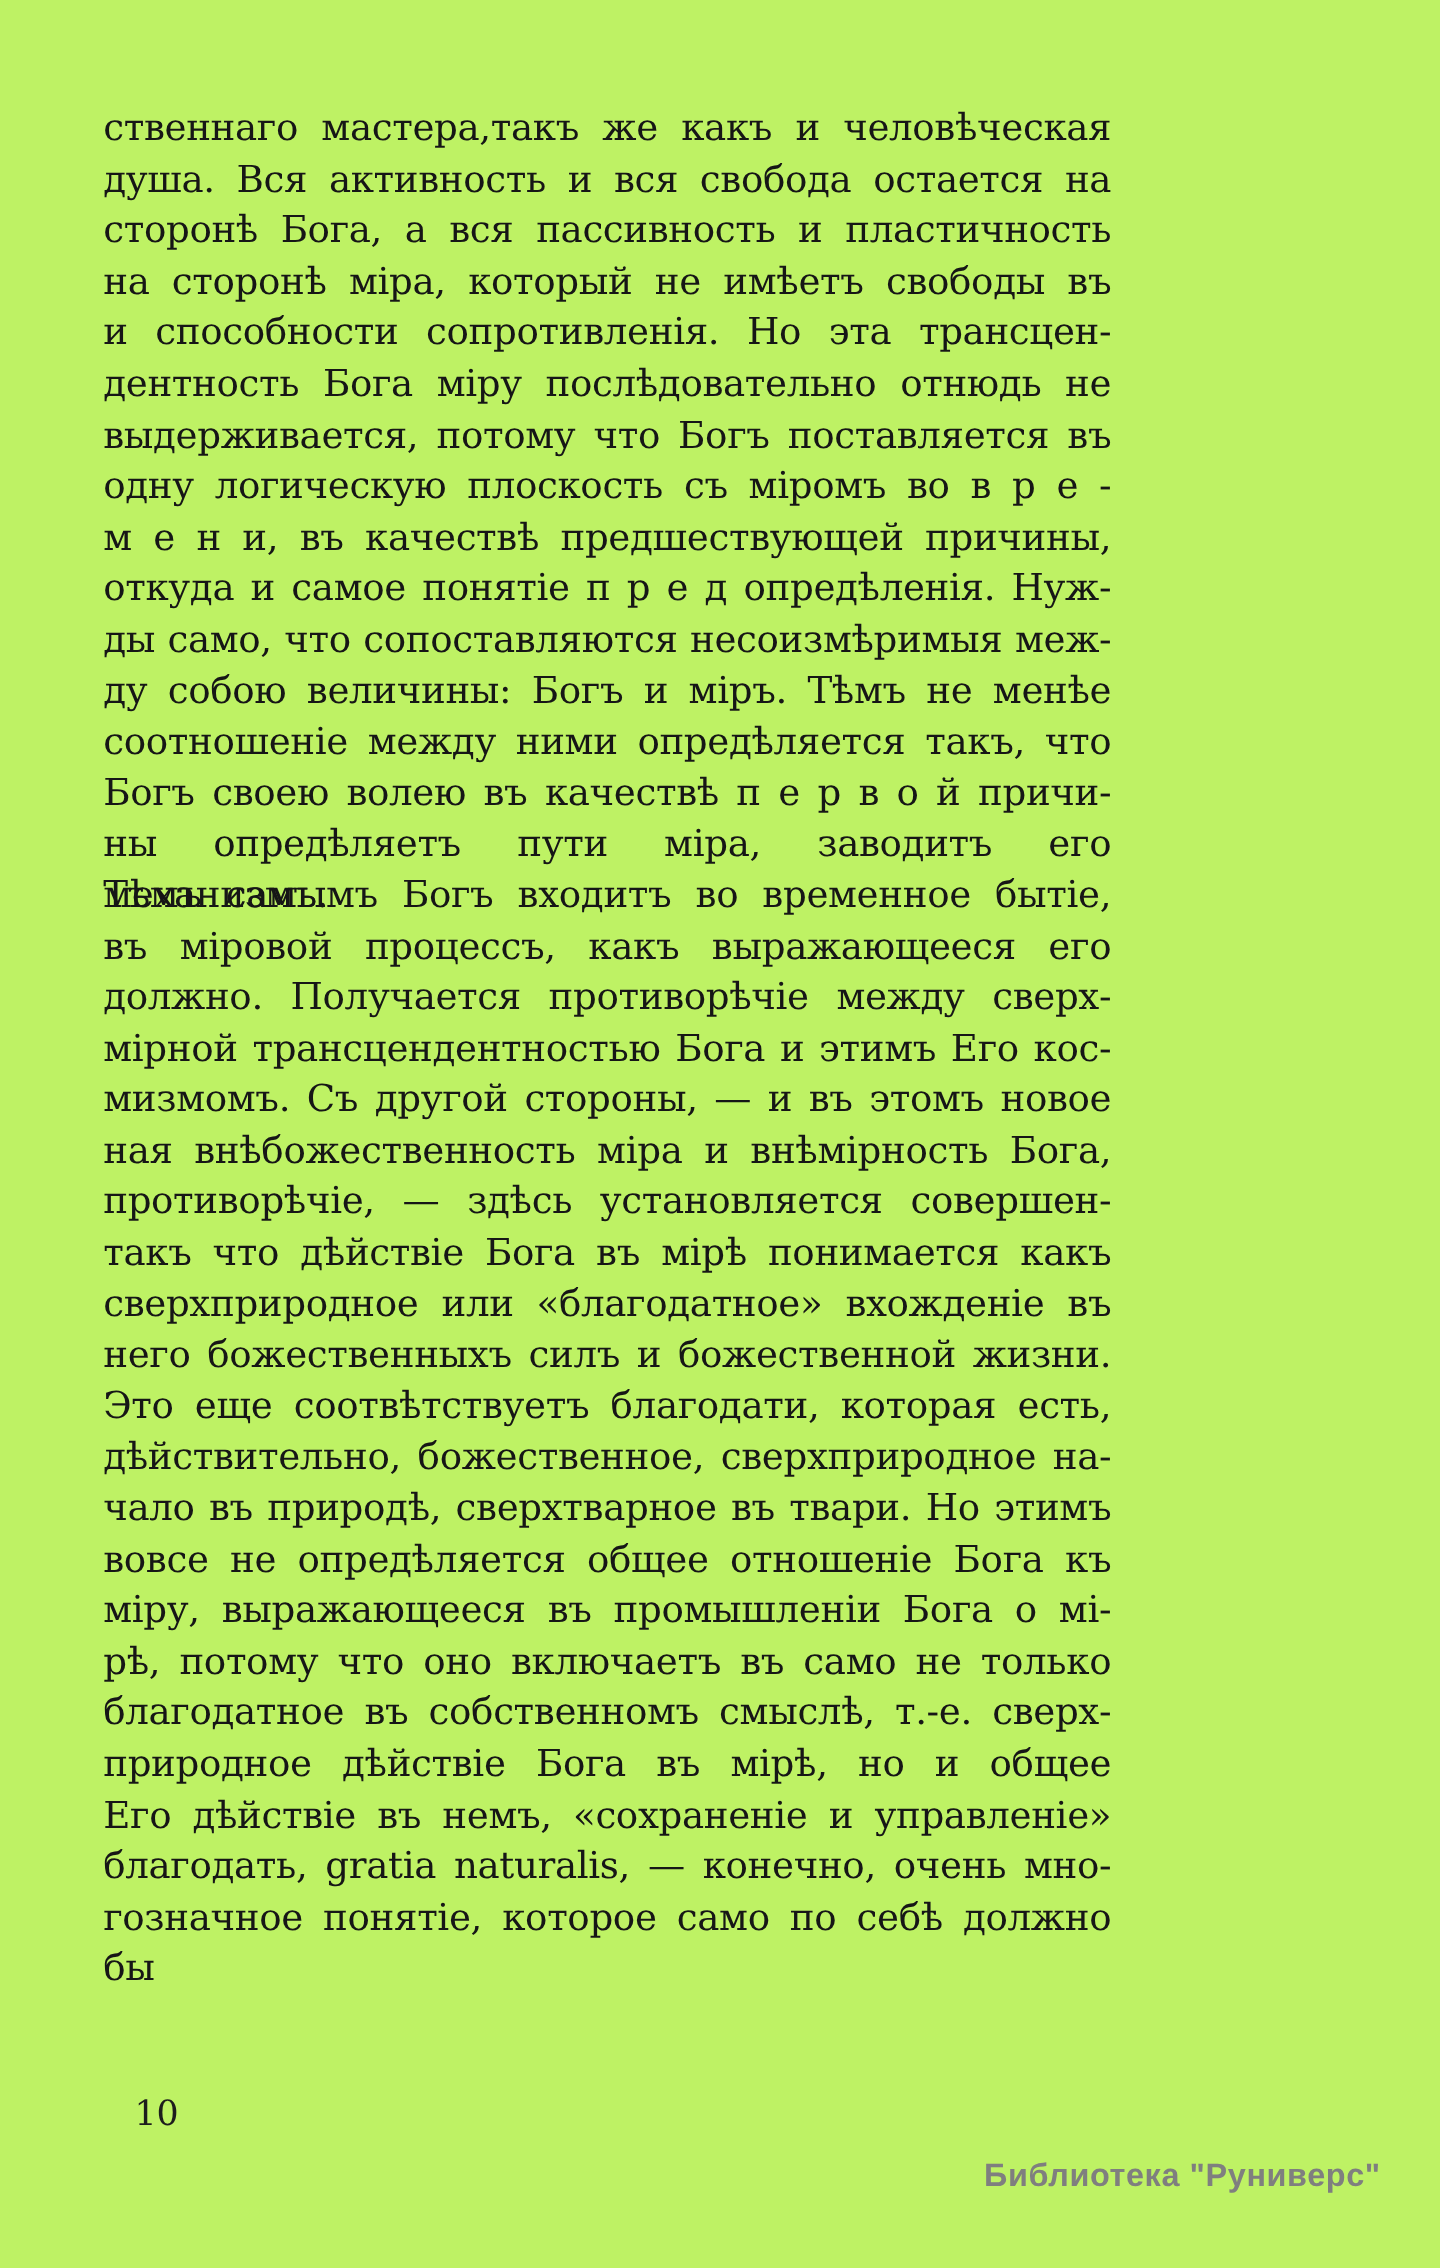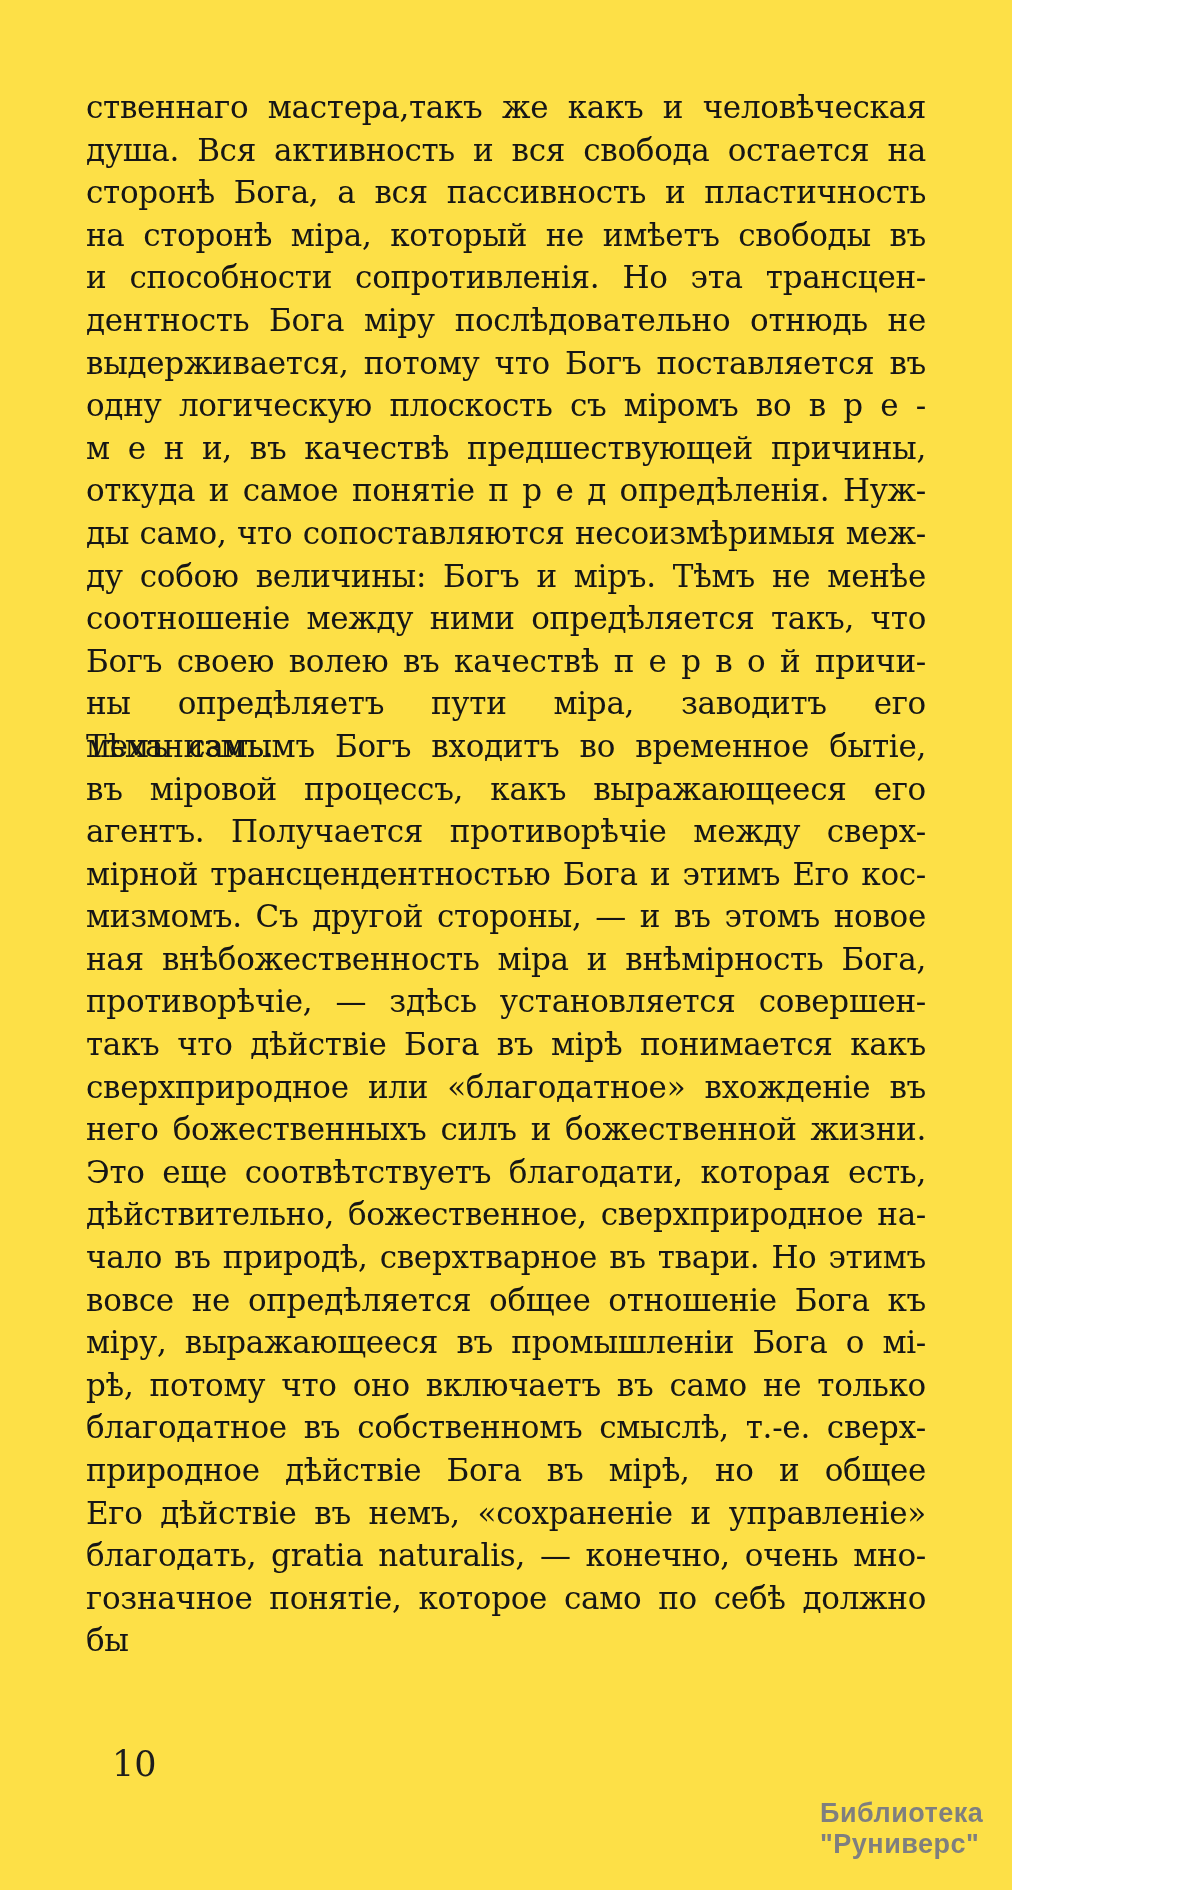--- a/index.html
+++ b/index.html
@@ -1,20 +1,20 @@
 <!DOCTYPE html>
 <html><head>
 <meta charset="utf-8">
 <style>
   html, body { margin: 0; padding: 0; }
   .page {
     position: relative;
-    width: 1012px;
+    width: 1200px;
     height: 1890px;
-    background: #fde047;
+    background: #bef264;
     overflow: hidden;
   }
   .textblock {
     position: absolute;
     left: 86px;
     top: 86px;
     width: 840px;
   }
   .tline {
     font-family: "DejaVu Serif", "Liberation Serif", serif;
@@ -25,21 +25,21 @@
     text-align: justify;
     text-align-last: justify;
     letter-spacing: -0.3px;
     white-space: normal;
   }
   .pagenum {
     position: absolute;
     left: 112px;
     top: 1744px;
     font-family: "DejaVu Serif", "Liberation Serif", serif;
-    font-size: 35px;
+    font-size: 29px;
     color: #1d1d1d;
   }
   .watermark {
     position: absolute;
     left: 820px;
     top: 1798px;
     font-family: "Liberation Sans", "DejaVu Sans", sans-serif;
     font-size: 27px;
     font-weight: 700;
     color: #7f7f7f;
@@ -61,21 +61,21 @@
     <div class="tline">одну логическую плоскость съ міромъ во в р е -</div>
     <div class="tline">м е н и, въ качествѣ предшествующей причины,</div>
     <div class="tline">откуда и самое понятіе п р е д опредѣленія. Нуж-</div>
     <div class="tline">ды само, что сопоставляются несоизмѣримыя меж-</div>
     <div class="tline">ду собою величины: Богъ и міръ. Тѣмъ не менѣе</div>
     <div class="tline">соотношеніе между ними опредѣляется такъ, что</div>
     <div class="tline">Богъ своею волею въ качествѣ п е р в о й причи-</div>
     <div class="tline">ны опредѣляетъ пути міра, заводитъ его механизмъ.</div>
     <div class="tline">Тѣмъ самымъ Богъ входитъ во временное бытіе,</div>
     <div class="tline">въ міровой процессъ, какъ выражающееся его</div>
-    <div class="tline">агентъ. Получается противорѣчіе между сверх-</div>
+    <div class="tline">должно. Получается противорѣчіе между сверх-</div>
     <div class="tline">мірной трансцендентностью Бога и этимъ Его кос-</div>
     <div class="tline">мизмомъ. Съ другой стороны, — и въ этомъ новое</div>
     <div class="tline">ная внѣбожественность міра и внѣмірность Бога,</div>
     <div class="tline">противорѣчіе, — здѣсь установляется совершен-</div>
     <div class="tline">такъ что дѣйствіе Бога въ мірѣ понимается какъ</div>
     <div class="tline">сверхприродное или «благодатное» вхожденіе въ</div>
     <div class="tline">него божественныхъ силъ и божественной жизни.</div>
     <div class="tline">Это еще соотвѣтствуетъ благодати, которая есть,</div>
     <div class="tline">дѣйствительно, божественное, сверхприродное на-</div>
     <div class="tline">чало въ природѣ, сверхтварное въ твари. Но этимъ</div>

